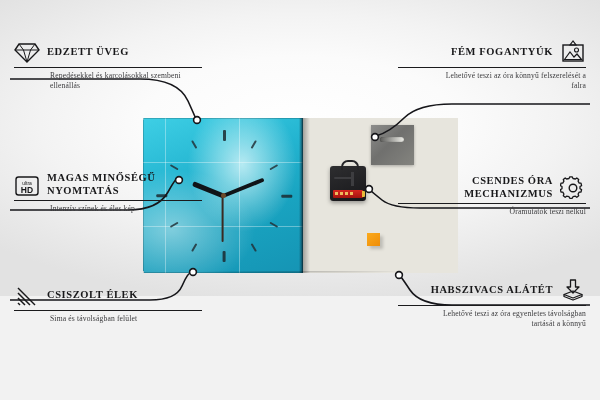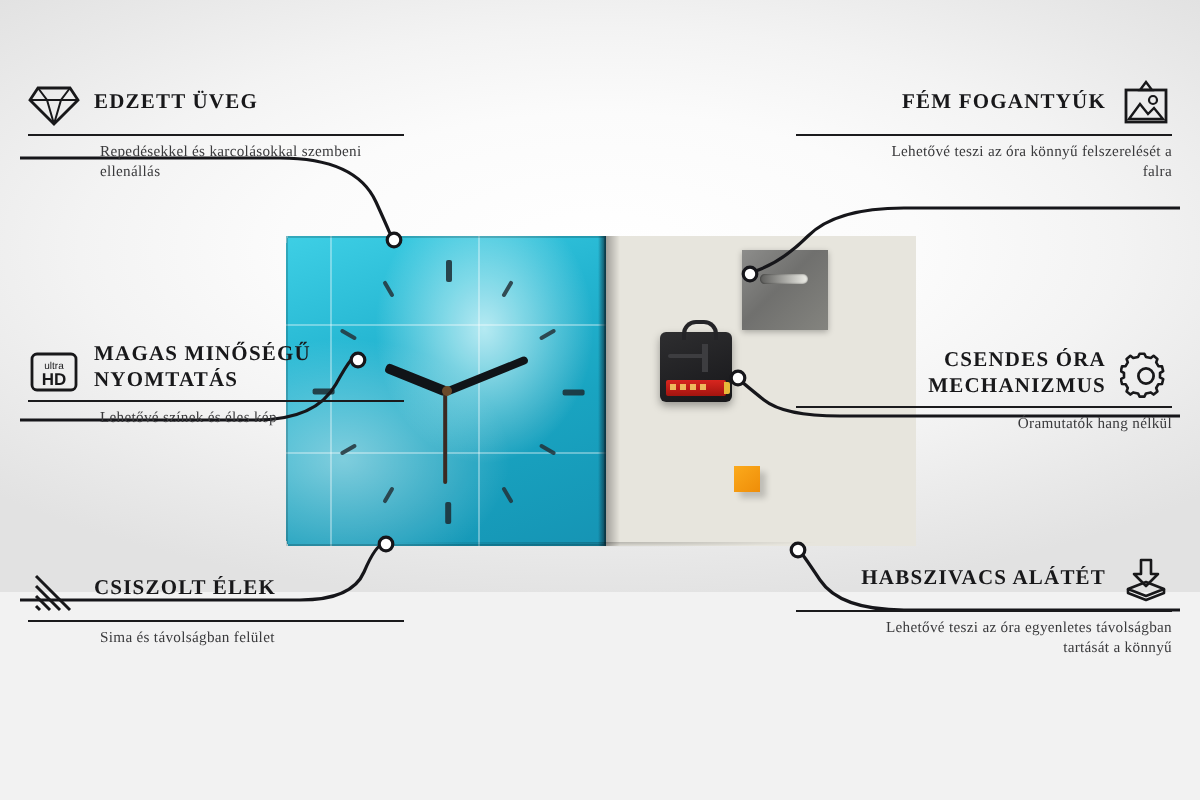--- a/index.html
+++ b/index.html
@@ -221,21 +221,21 @@
       <span class="f-icon">
         <svg width="26" height="22" viewBox="0 0 26 22">
           <rect x="2" y="2" width="22" height="18" rx="2.5" fill="none" stroke="#18181a" stroke-width="1.4"></rect>
           <text x="13" y="9.5" font-family="Liberation Sans, sans-serif" font-size="5" text-anchor="middle" fill="#18181a">ultra</text>
           <text x="13" y="17.5" font-family="Liberation Sans, sans-serif" font-size="8.5" font-weight="bold" text-anchor="middle" fill="#18181a">HD</text>
         </svg>
       </span>
       <span class="f-title">MAGAS MINŐSÉGŰ NYOMTATÁS</span>
     </div>
     <div class="f-rule"></div>
-    <div class="f-desc">Lehetővé színek és éles kép</div>
+    <div class="f-desc">Intenzív színek és éles kép</div>
   </div>
 
   <div class="feature left" style="left:14px;top:283px">
     <div class="f-head">
       <span class="f-icon">
         <svg width="26" height="22" viewBox="0 0 26 22">
           <g stroke="#18181a" stroke-width="1.5">
             <path d="M4 3 L21 20"></path>
               <path d="M4 8 L16 20"></path>
               <path d="M4 13 L11 20"></path>
@@ -269,21 +269,21 @@
     <div class="f-head">
       <span class="f-icon">
         <svg width="26" height="24" viewBox="0 0 26 24">
           <path d="M13 2.5 l2.4 .5 1.4-1.1 1.9 1.6 -.6 1.7 1.1 1.9 1.8 .1 .6 2.4 -1.6 .9 0 2.2 1.6 .9 -.6 2.4 -1.8 .1 -1.1 1.9 .6 1.7 -1.9 1.6 -1.4-1.1 -2.4 .5 -.8 1.6 -2.4 0 -.8-1.6 -2.4-.5 -1.4 1.1 -1.9-1.6 .6-1.7 -1.1-1.9 -1.8-.1 -.6-2.4 1.6-.9 0-2.2 -1.6-.9 .6-2.4 1.8-.1 1.1-1.9 -.6-1.7 1.9-1.6 1.4 1.1 2.4-.5 .8-1.6 2.4 0 Z" fill="none" stroke="#18181a" stroke-width="1.3" stroke-linejoin="round"></path>
           <circle cx="13" cy="12" r="3.8" fill="none" stroke="#18181a" stroke-width="1.4"></circle>
         </svg>
       </span>
       <span class="f-title">CSENDES ÓRA MECHANIZMUS</span>
     </div>
     <div class="f-rule"></div>
-    <div class="f-desc">Óramutatók hang nélkül</div>
+    <div class="f-desc">Óramutatók teszi nélkül</div>
   </div>
 
   <div class="feature right" style="left:398px;top:278px">
     <div class="f-head">
       <span class="f-icon">
         <svg width="26" height="24" viewBox="0 0 26 24">
           <path d="M10.5 2 H15.5 V9 H19 L13 15 L7 9 H10.5 Z" fill="none" stroke="#18181a" stroke-width="1.3" stroke-linejoin="round"></path>
           <path d="M4 16.5 L13 13 L22 16.5 L13 20 Z" fill="none" stroke="#18181a" stroke-width="1.3" stroke-linejoin="round"></path>
           <path d="M4 16.5 V18.5 L13 22 L22 18.5 V16.5" fill="none" stroke="#18181a" stroke-width="1.3" stroke-linejoin="round"></path>
         </svg>

